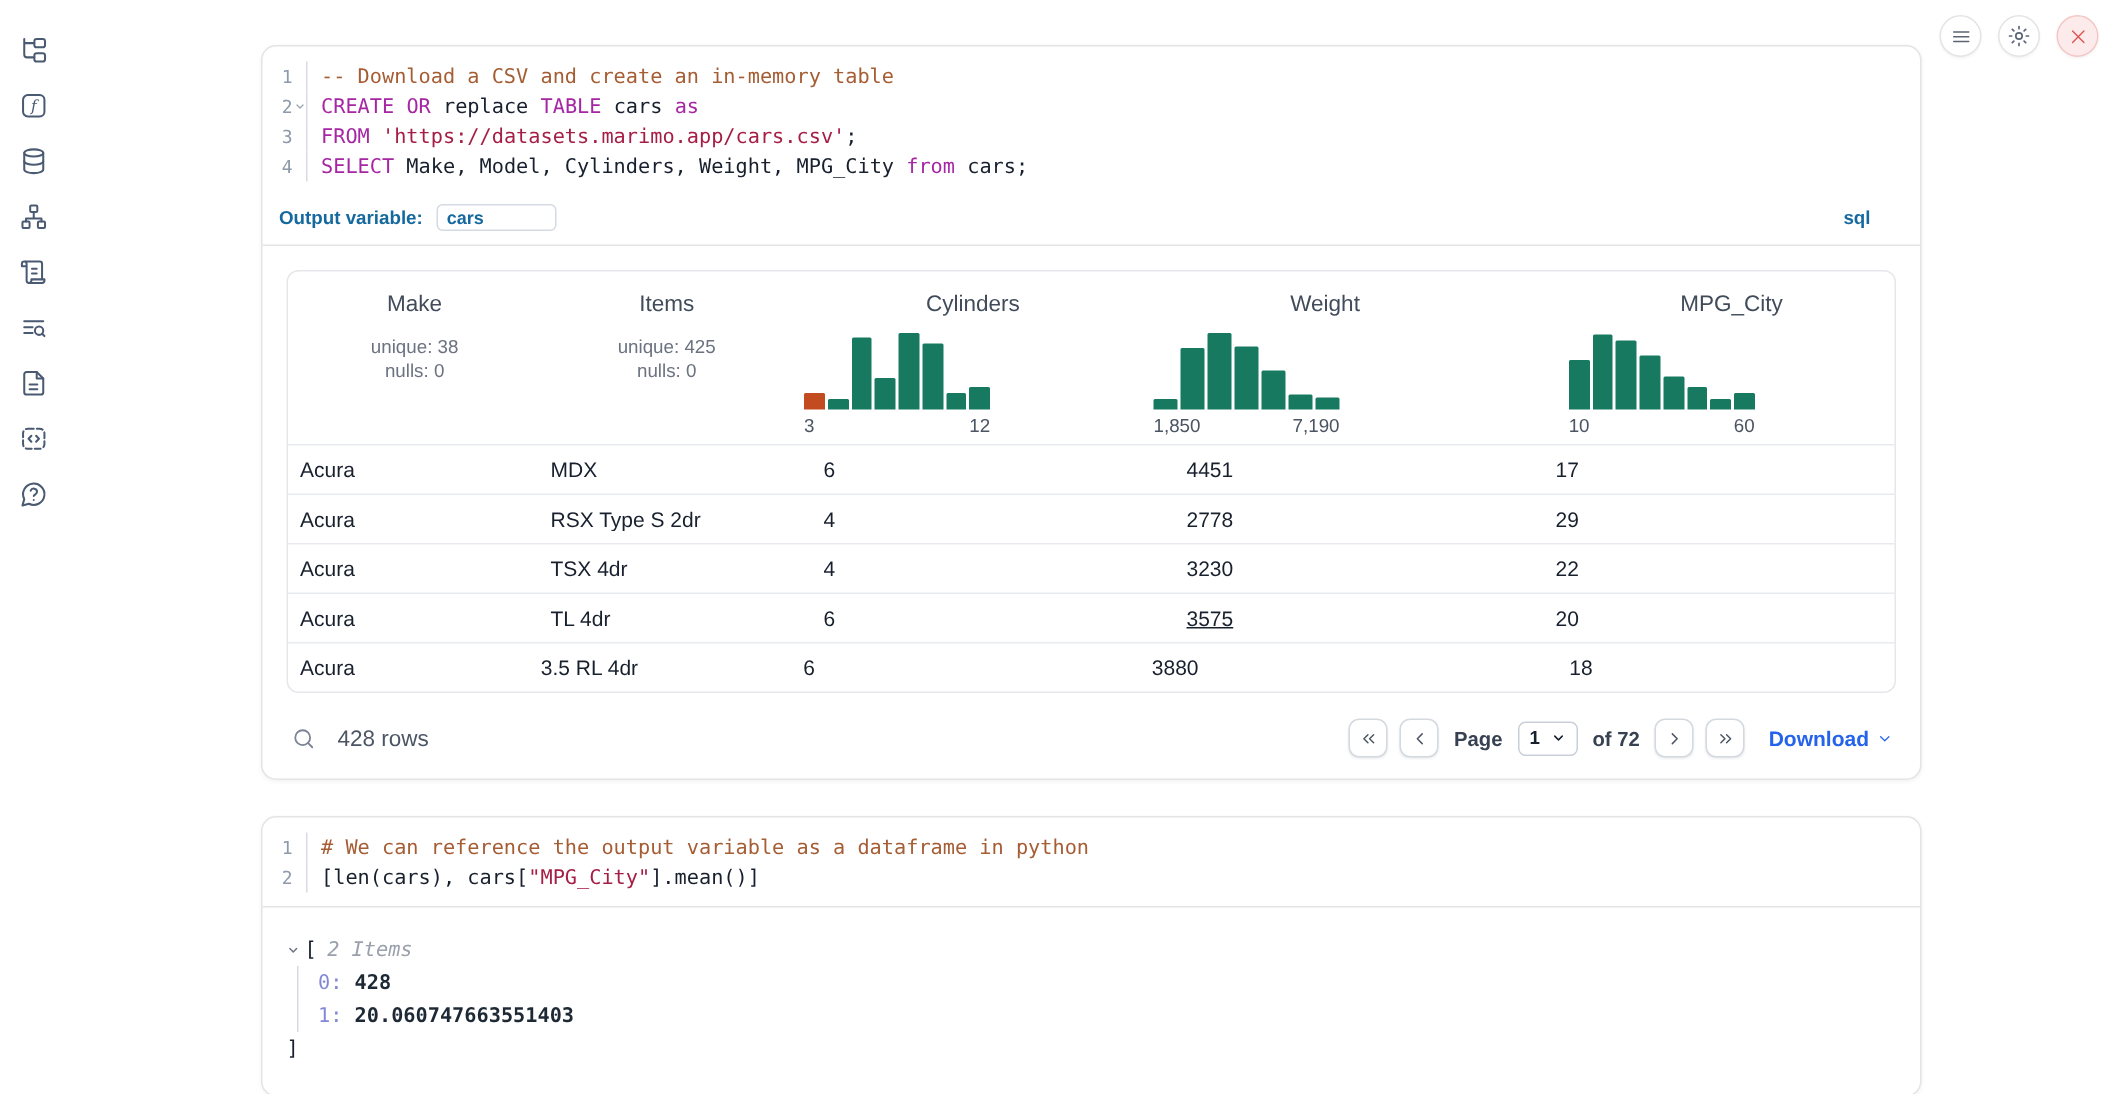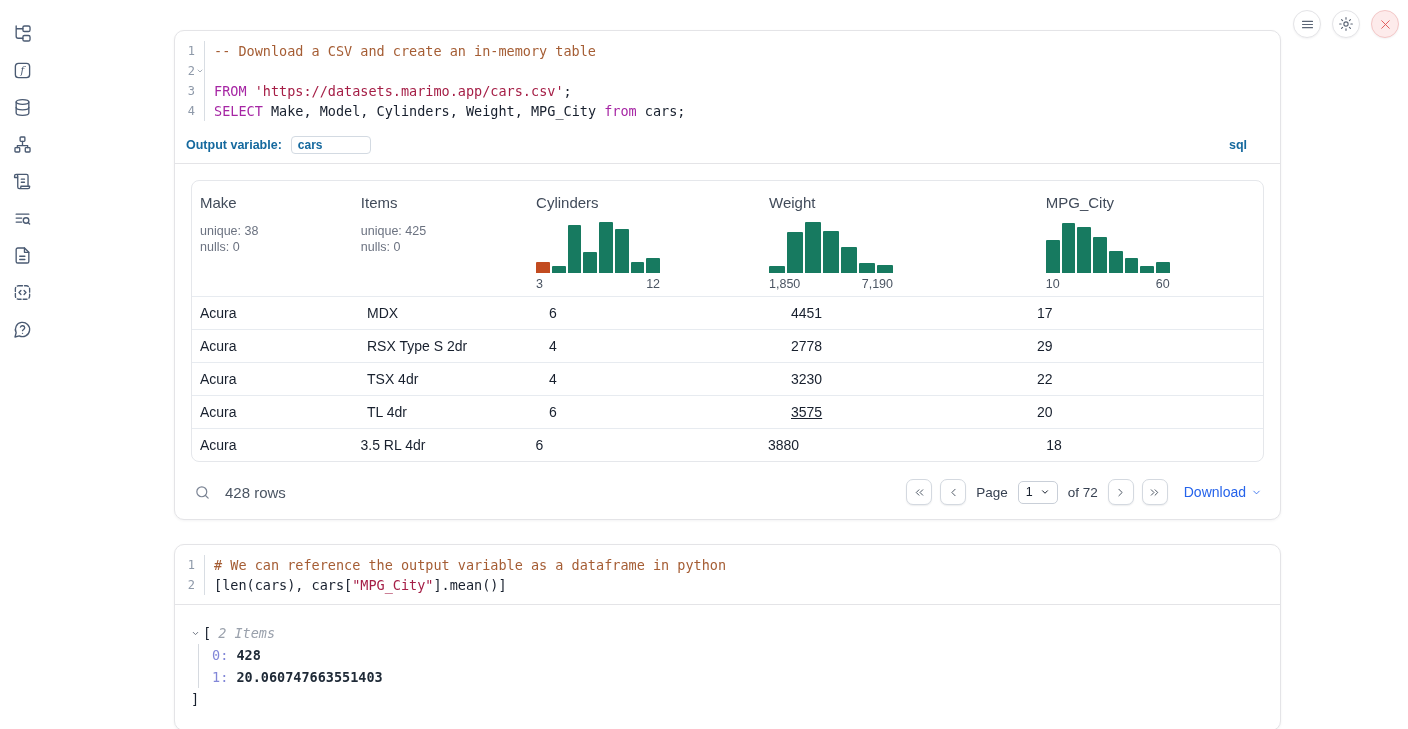--- a/index.html
+++ b/index.html
@@ -44,38 +44,38 @@
   
   .sql-footer { display:flex; align-items:center; padding:6px 33px 9px 11px; }
   .outvar-label { font-size:12.5px; font-weight:bold; color:#15699e; }
   .outvar-input { margin-left:9px; width:80px; height:18px; border:1px solid #d3dae2; border-radius:4px;
     font-size:12px; font-weight:bold; color:#15699e; padding:0 6px; font-family:"Liberation Sans",sans-serif; }
   .lang-badge { margin-left:auto; font-size:12.5px; font-weight:bold; color:#15699e; cursor:pointer; }
   .cell-sep { border-top:1px solid #e4e4e7; }
 
   
   .table-wrap { margin:16px 16px 9px 16px; border:1px solid #e5e7eb; border-radius:8px; overflow:hidden; }
-  .thead { display:flex; padding-top:13px; }
+  .thead { display:flex; padding-top:13px;text-align:center; }
   .thcol { padding-left:8px; cursor:pointer; }
   .col-label { font-size:15px; color:#414b5a; }
   .col-stats { margin-top:12px; font-size:12.5px; color:#6b7280; line-height:16px; }
   .hist { margin-top:9px; width:124px; }
   .hist-bars { display:flex; align-items:flex-end; gap:2px; height:53px; }
   .hist-bar { flex:1; border-radius:1px 1px 0 0; }
   .hist-labels { display:flex; justify-content:space-between; font-size:12.5px; color:#4b5563; margin-top:4px; padding-bottom:5px; }
   .trow { display:flex; align-items:center; height:33px; border-top:1px solid #e7ebf0;
     font-size:14px; color:#18202e; }
   .tcell { padding-left:8px; overflow:hidden; white-space:nowrap; }
 
   
   .table-footer { display:flex; align-items:center; padding:8px 18px 14px 19px; }
   .tf-search { width:17px; height:17px; cursor:pointer; display:flex; align-items:center; }
   .tf-search svg { stroke:#7b8494; fill:none; stroke-width:1.7; stroke-linecap:round; }
   .tf-rowcount { margin-left:14px; font-size:15px; color:#4b5563; }
-  .tf-right { margin-left:auto; display:flex; align-items:center; gap:8px; }
+  .tf-right { margin-left:auto; display:flex; align-items:center; gap:8px;font-weight:bold; }
   .pg-btn { width:26px; height:26px; border:1px solid #d4d9e0; border-radius:7px; background:#fff;
     box-shadow:0 1px 1.5px rgba(15,23,42,.08); display:flex; align-items:center; justify-content:center;
     font-size:13px; color:#4b5563; cursor:pointer; }
   .pg-btn svg { stroke:#4b5563; fill:none; stroke-width:1.8; stroke-linecap:round; stroke-linejoin:round; }
   .pg-text { font-size:13.5px; color:#374151; margin:0 2px; }
   .pg-select { display:flex; align-items:center; gap:7px; border:1px solid #c9cfd8; border-radius:5px;
     height:23px; padding:0 7px; font-size:12.5px; color:#18202e; cursor:pointer; background:#fff; }
   .download { display:flex; align-items:center; gap:5px; margin-left:8px; color:#2563eb;
     font-size:14px; cursor:pointer; }
   .download svg { stroke:#2563eb; fill:none; stroke-width:1.8; stroke-linecap:round; stroke-linejoin:round; }
@@ -181,20 +181,21 @@
   <section class="cell">
     <div class="code-area" id="sql-code">
         <div class="code-line">
           <div class="gutter"><span>1</span></div>
           <div class="code-text"><span class="tok-comment">-- Download a CSV and create an in-memory table</span></div>
         </div>
         <div class="code-line">
           <div class="gutter"><span>2</span><span class="fold"><svg width="8" height="8" viewBox="0 0 24 24" fill="none" stroke="#9aa3b0" stroke-width="2.6" stroke-linecap="round" stroke-linejoin="round">
                 <path d="m6 9 6 6 6-6"></path>
               </svg></span></div>
+          <div class="code-text"><span class="tok-kw">CREATE</span><span class="tok-plain"> </span><span class="tok-kw">OR</span><span class="tok-plain"> replace </span><span class="tok-kw">TABLE</span><span class="tok-plain"> cars </span><span class="tok-kw">as</span></div>
         </div>
         <div class="code-line">
           <div class="gutter"><span>3</span></div>
           <div class="code-text"><span class="tok-kw">FROM</span><span class="tok-plain"> </span><span class="tok-string">'https://datasets.marimo.app/cars.csv'</span><span class="tok-plain">;</span></div>
         </div>
         <div class="code-line">
           <div class="gutter"><span>4</span></div>
           <div class="code-text"><span class="tok-kw">SELECT</span><span class="tok-plain"> Make, Model, Cylinders, Weight, MPG_City </span><span class="tok-kw">from</span><span class="tok-plain"> cars;</span></div>
         </div>
       </div>

